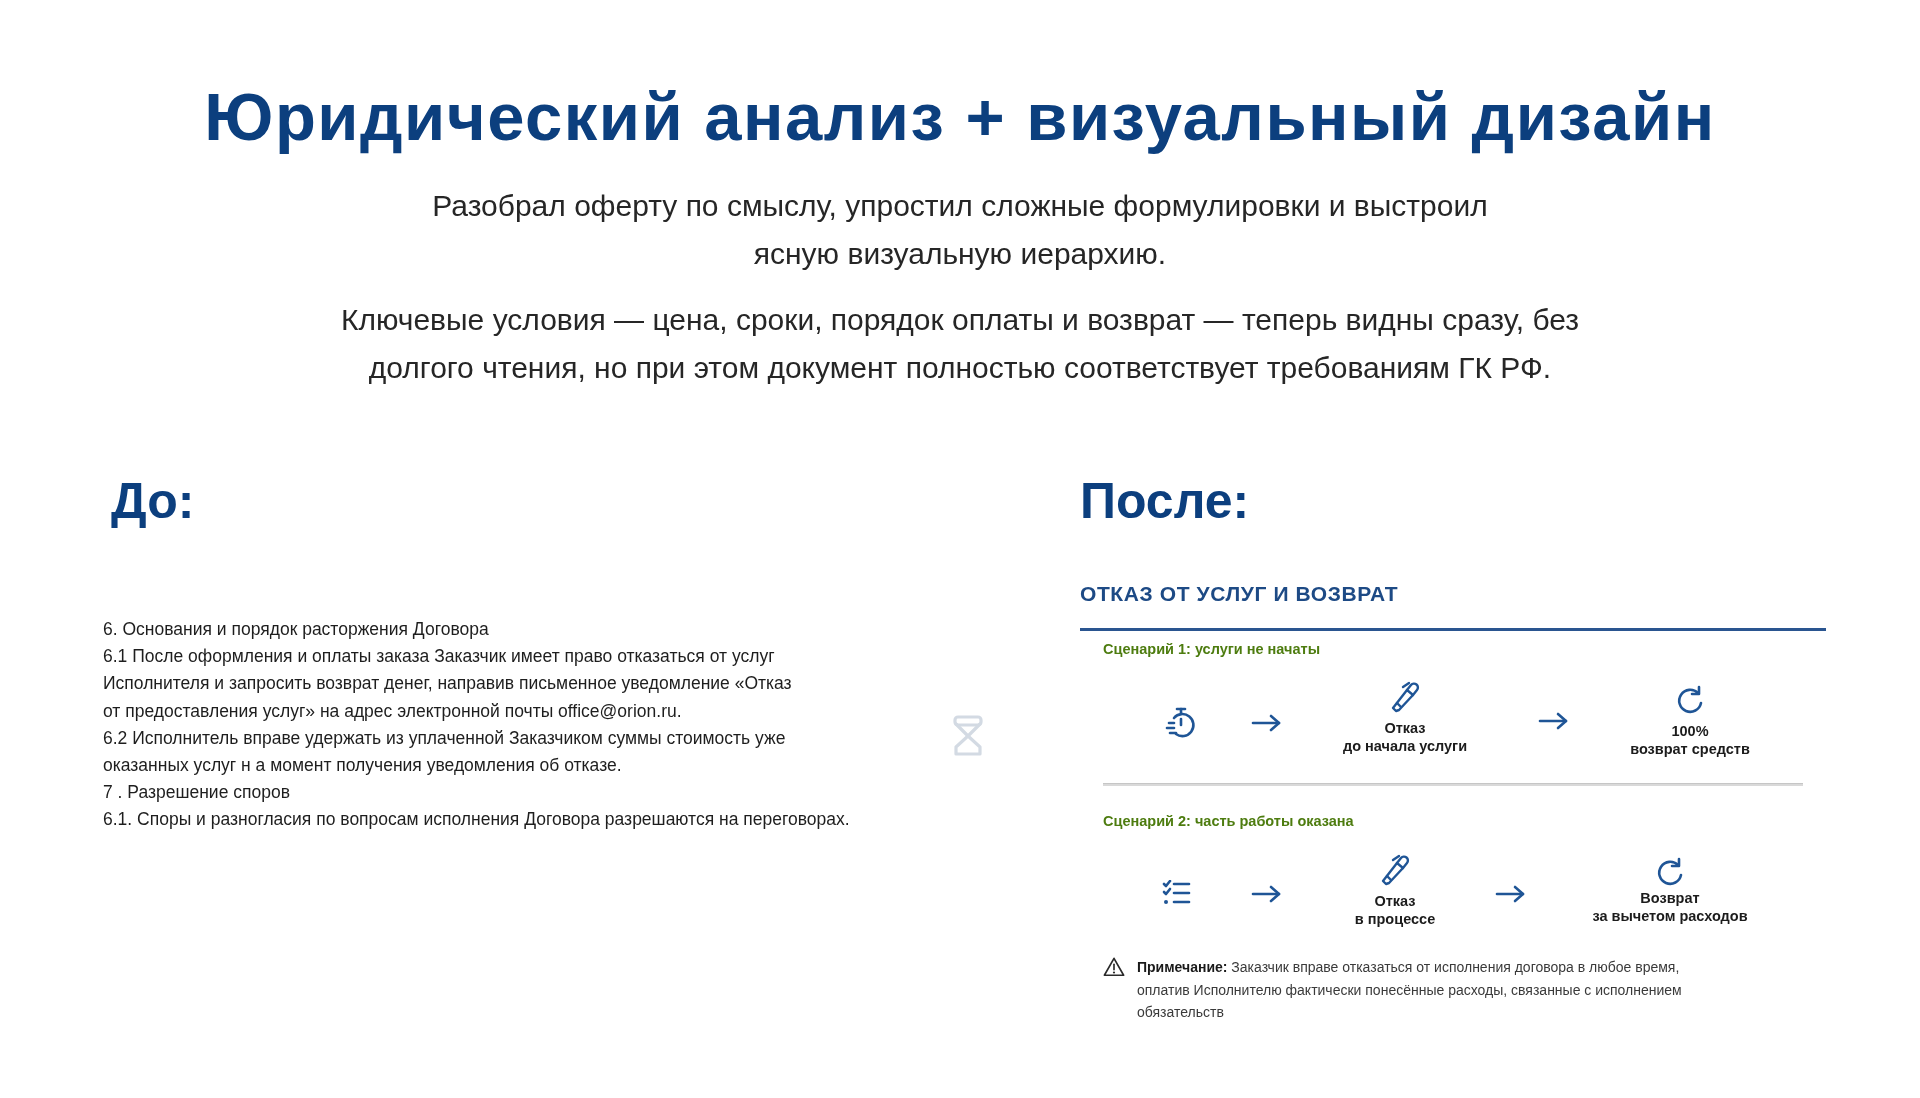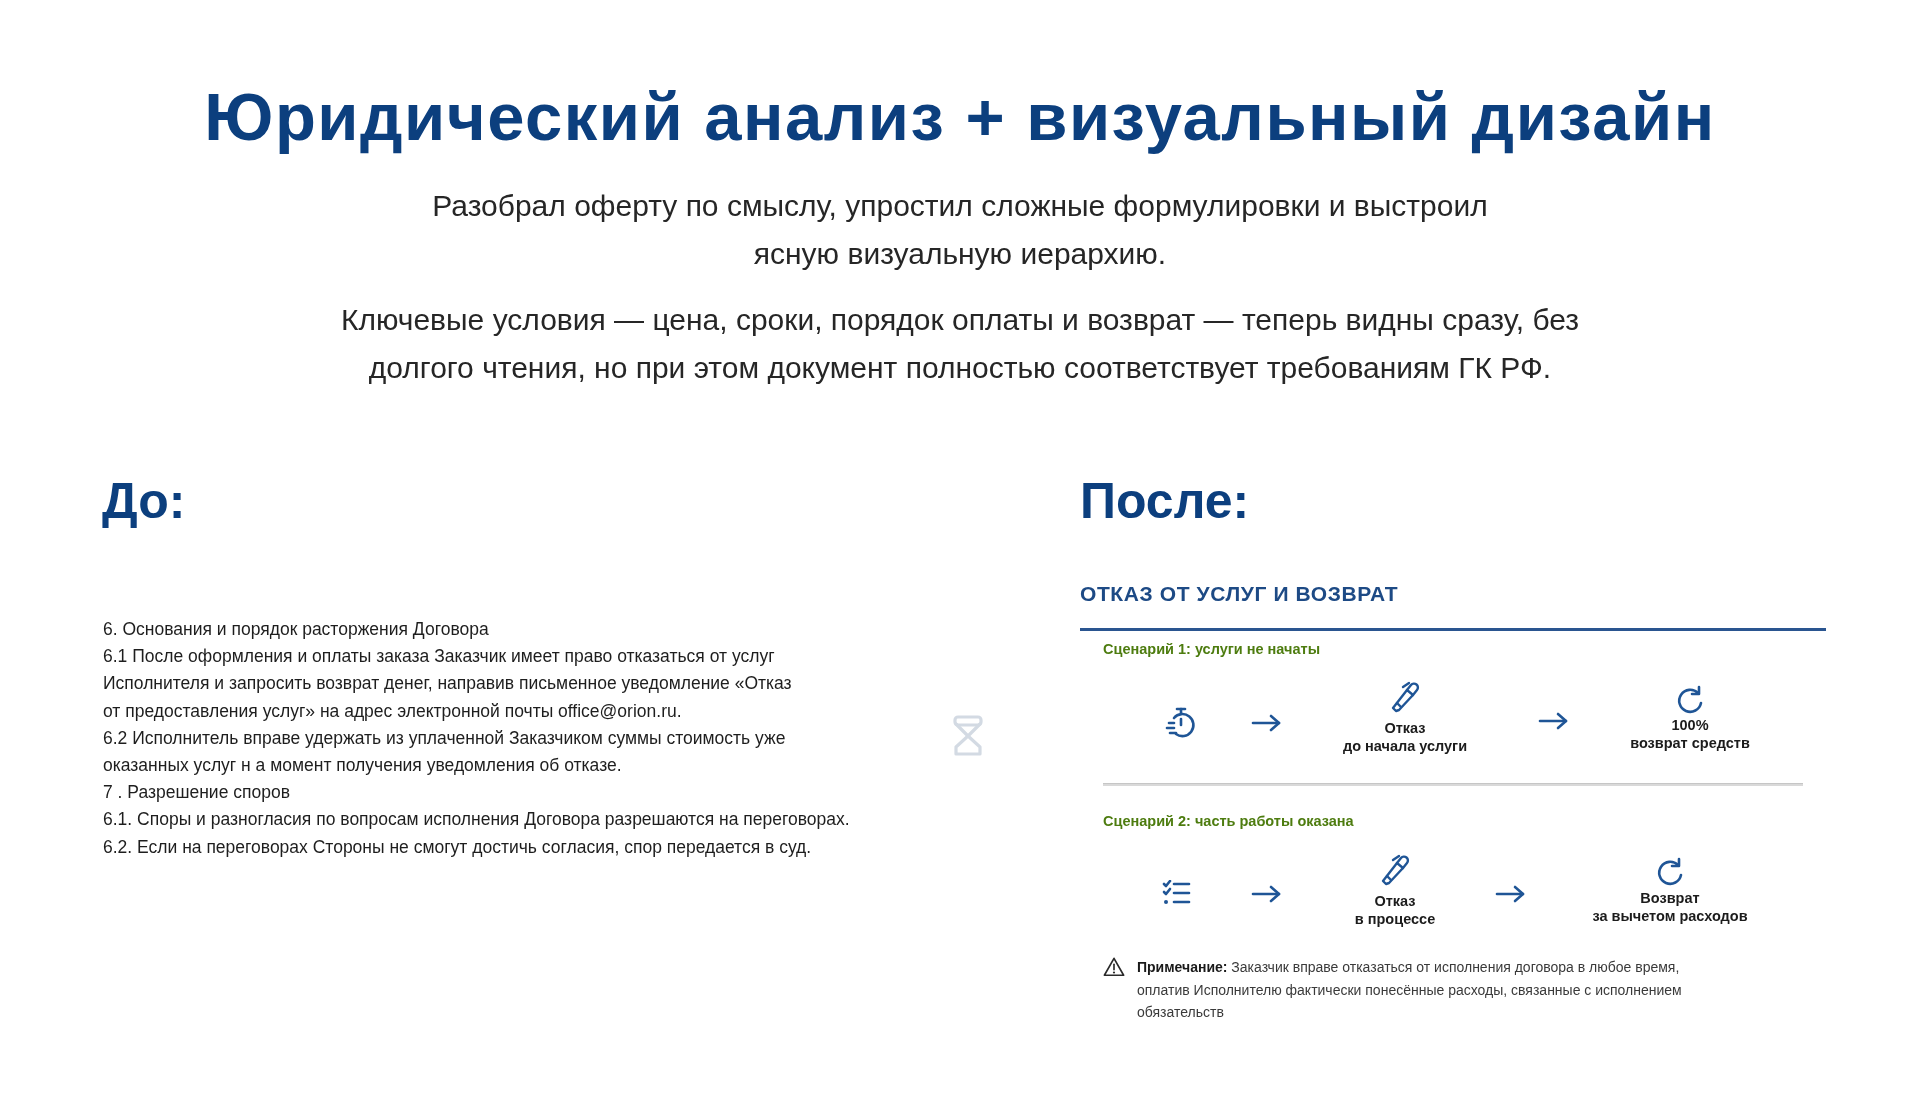--- a/index.html
+++ b/index.html
@@ -16,21 +16,21 @@
     font-size: 30px; line-height: 48px; color: #262626;
     font-family: "Liberation Sans", sans-serif;
   }
   .sub1 { top: 182px; }
   .sub2 { top: 296px; }
 
   .col-head {
     position: absolute; top: 472px; font-size: 50px; font-weight: bold; color: #0c3f7e;
     font-family: "Liberation Sans", sans-serif;
   }
-  .before-head { left: 102px; text-align: right; }
+  .before-head { left: 111px; text-align: right; }
   .after-head { left: 1080px; }
 
   .before-text {
     position: absolute; left: 103px; top: 576px; width: 820px;
     font-size: 17.5px; line-height: 27.2px; color: #1e1e1e;
     font-family: "Liberation Sans", sans-serif;
     margin-top: 40px;
   }
   .before-text div { white-space: nowrap; }
 
@@ -88,21 +88,20 @@
 <div class="col-head before-head">До:</div>
 <div class="before-text">
   <div>6. Основания и порядок расторжения Договора</div>
   <div>6.1 После оформления и оплаты заказа Заказчик имеет право отказаться от услуг</div>
   <div>Исполнителя и запросить возврат денег, направив письменное уведомление «Отказ</div>
   <div>от предоставления услуг» на адрес электронной почты office@orion.ru.</div>
   <div>6.2 Исполнитель вправе удержать из уплаченной Заказчиком суммы стоимость уже</div>
   <div>оказанных услуг н а момент получения уведомления об отказе.</div>
   <div>7 . Разрешение споров</div>
   <div>6.1. Споры и разногласия по вопросам исполнения Договора разрешаются на переговорах.</div>
-  <div>6.2. Если на переговорах Стороны не смогут достичь согласия, спор передается в суд.</div>
 </div>
 
 <svg class="hourglass" viewBox="0 0 32 44">
   <g fill="none" stroke="#d3dae3" stroke-width="3.2" stroke-linejoin="round" stroke-linecap="round">
     <rect x="3" y="3" width="26" height="8" rx="3"></rect>
     <path d="M4 10 L16 22 L28 10"></path>
     <path d="M16 22 L4 33 L4 40 L28 40 L28 33 Z"></path>
   </g>
 </svg>
 
@@ -152,21 +151,21 @@
         <path d="M20 3 L28 10 L20 17"></path>
     </g>
   </svg>
   <div class="step" style="left:505px; top:1px; width:170px;">
     <svg class="icon-svg" width="32" height="32" viewBox="0 0 32 32">
       <g fill="none" stroke="#1f5596" stroke-width="2.6" stroke-linecap="round" stroke-linejoin="round">
         <path d="M24 9 A11 11 0 1 0 27 19"></path>
         <path d="M25 3 V10 H18"></path>
       </g>
     </svg>
-    <div class="step-label" style="">100%</div>
+    <div class="step-label" style="margin-top:6px;">100%</div>
     <div class="step-label">возврат средств</div>
   </div>
 </div>
 
 <div class="sc-divider"></div>
 
 <div class="scenario-label sc2-label">Сценарий 2: часть работы оказана</div>
 <div class="flow flow2">
   <div class="step" style="left:60px; top:24px; width:34px;">
     <svg class="icon-svg" width="30" height="26" viewBox="0 0 30 26">

